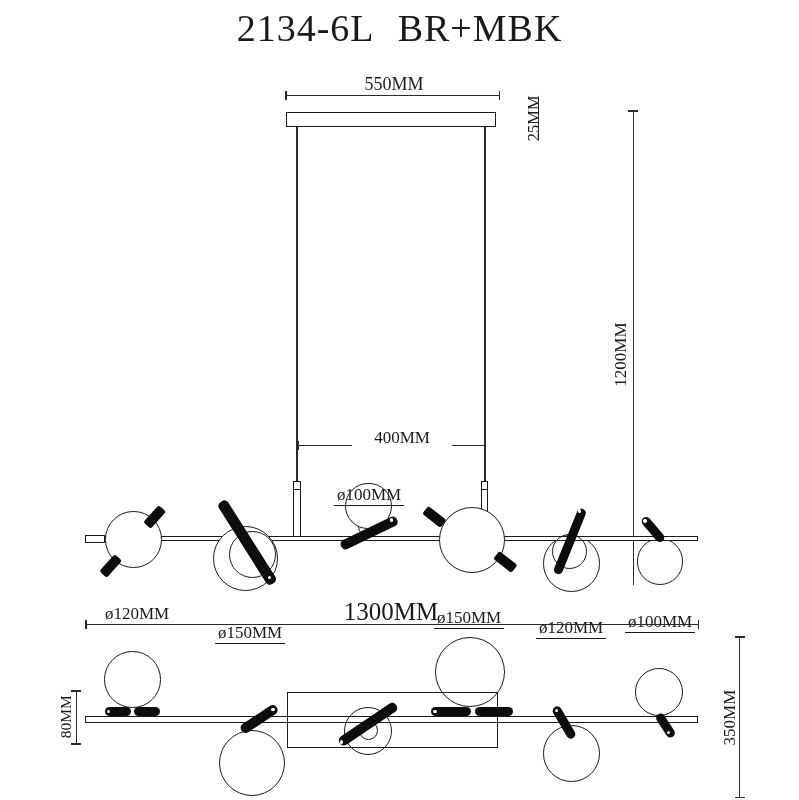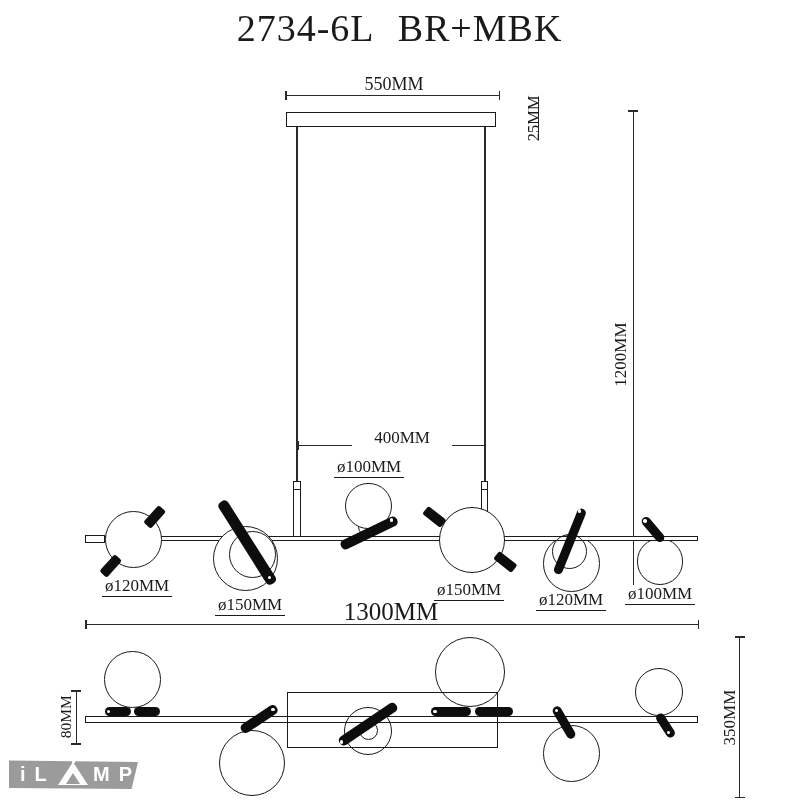--- a/index.html
+++ b/index.html
@@ -15,21 +15,21 @@
   .ring{border-width:1.5px;}
   .rod{position:absolute;background:#0d0d0d;border-radius:4.5px;}
   .stub{position:absolute;background:#0d0d0d;border-radius:2.5px;}
   .dot{position:absolute;background:#fff;border-radius:50%;width:3.6px;height:3.6px;}
   .outrect{position:absolute;border:1.5px solid #1a1a1a;box-sizing:border-box;background:#fff;}
   .open{background:transparent;}
   .dim{position:absolute;white-space:nowrap;line-height:1;}
   .cen{text-align:center;}
   .rot{transform:rotate(-90deg);}
   .dlabel{position:absolute;white-space:nowrap;line-height:1;border-bottom:1.2px solid #1a1a1a;
-          padding:0 3px 2px 3px;}
+          padding:0 3px 2px 3px;margin-top:28px;}
   .title{position:absolute;left:0;right:0;text-align:center;font-size:38px;
          letter-spacing:1px;word-spacing:14px;}
   .sockline{position:absolute;left:-1px;right:-1px;top:7px;height:1.2px;background:#1a1a1a;}
   
   #logo{position:absolute;left:9px;top:755px;width:129px;height:35px;}
   .banner{position:absolute;left:0;top:4px;width:129px;height:30px;background:#9b9b9b;
           clip-path:polygon(0 5%,100% 10%,95% 100%,0 97%);}
   .logo-txt{position:absolute;top:9px;color:#fff;font-family:"Liberation Sans",sans-serif;
             font-weight:bold;font-size:20px;letter-spacing:9px;line-height:1;}
   .tri-outer{position:absolute;left:49px;top:7px;width:0;height:0;
@@ -38,21 +38,21 @@
   .tri-inner{position:absolute;left:57px;top:18px;width:0;height:0;
              border-left:7px solid transparent;border-right:7px solid transparent;
              border-bottom:11px solid #9b9b9b;}
   .cord{position:absolute;left:63px;top:-2px;width:2.5px;height:10px;background:#fff;}
 </style>
 </head>
 <body>
 
 <div id="stage">
 
-  <div class="title" style="top:6px;">2734-6L BR+MBK</div>
+  <div class="title" style="top:6px;">2134-6L BR+MBK</div>
 
   <div class="dim cen" style="left:334px;top:75px;width:120px;font-size:18px;">550MM</div>
   <div class="hline" style="left:286px;top:94.6px;width:213px;"></div>
   <div class="tickv" style="left:285.4px;top:90.5px;"></div>
   <div class="tickv" style="left:498.6px;top:90.5px;"></div>
 
   <div class="outrect" style="left:286px;top:112px;width:210px;height:15.3px;border-width:1.6px;"></div>
 
   <div class="vline" style="left:537.6px;top:98px;height:42px;"></div>
   <div class="dim cen rot" style="left:504px;top:110px;width:60px;font-size:16.5px;">25MM</div>
@@ -148,22 +148,14 @@
 
   <div class="rod" style="left:238.2px;top:713.6px;width:42px;height:9.5px;transform:rotate(-33.7deg);"></div>
   <div class="dot" style="left:271px;top:707.8px;"></div>
   <div class="rod" style="left:334.2px;top:719.2px;width:68.4px;height:10px;transform:rotate(-34deg);"></div>
   <div class="dot" style="left:339.5px;top:740.3px;"></div>
   <div class="rod" style="left:545.5px;top:718px;width:36px;height:9px;transform:rotate(59.6deg);"></div>
   <div class="dot" style="left:554.5px;top:708.8px;"></div>
   <div class="rod" style="left:651.5px;top:720.9px;width:27px;height:9px;transform:rotate(57.1deg);"></div>
   <div class="dot" style="left:666.8px;top:730.6px;"></div>
 
-  <div id="logo">
-    <div class="banner"></div>
-    <span class="logo-txt" style="left:11px;">iL</span>
-    <div class="cord"></div>
-    <div class="tri-outer"></div>
-    <div class="tri-inner"></div>
-    <span class="logo-txt" style="left:84px;">MP</span>
-  </div>
 
 </div>
 
 </body></html>

